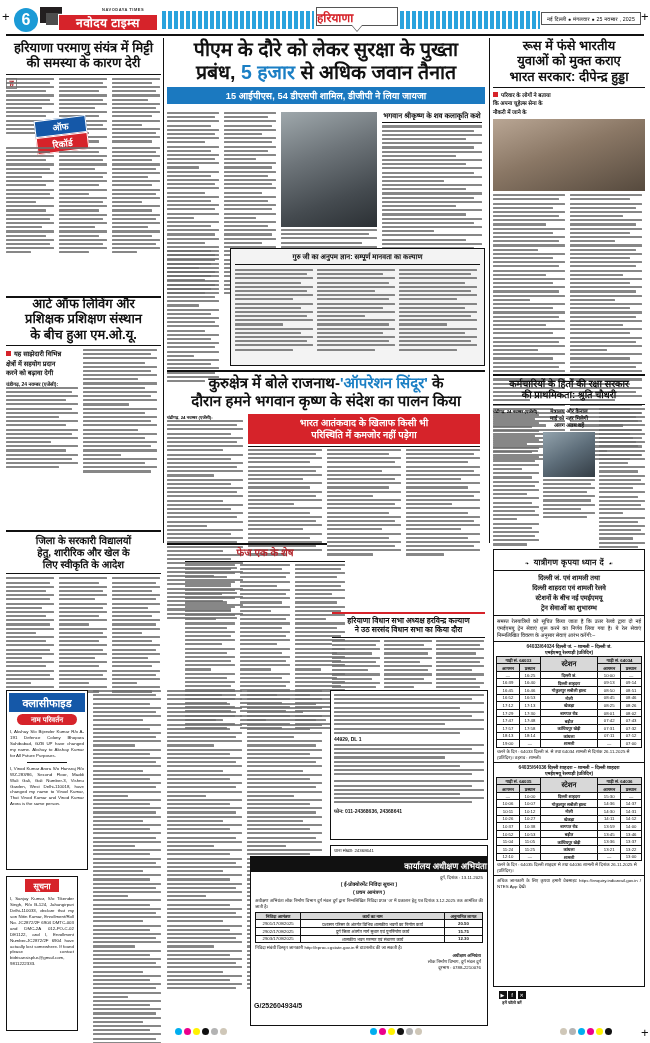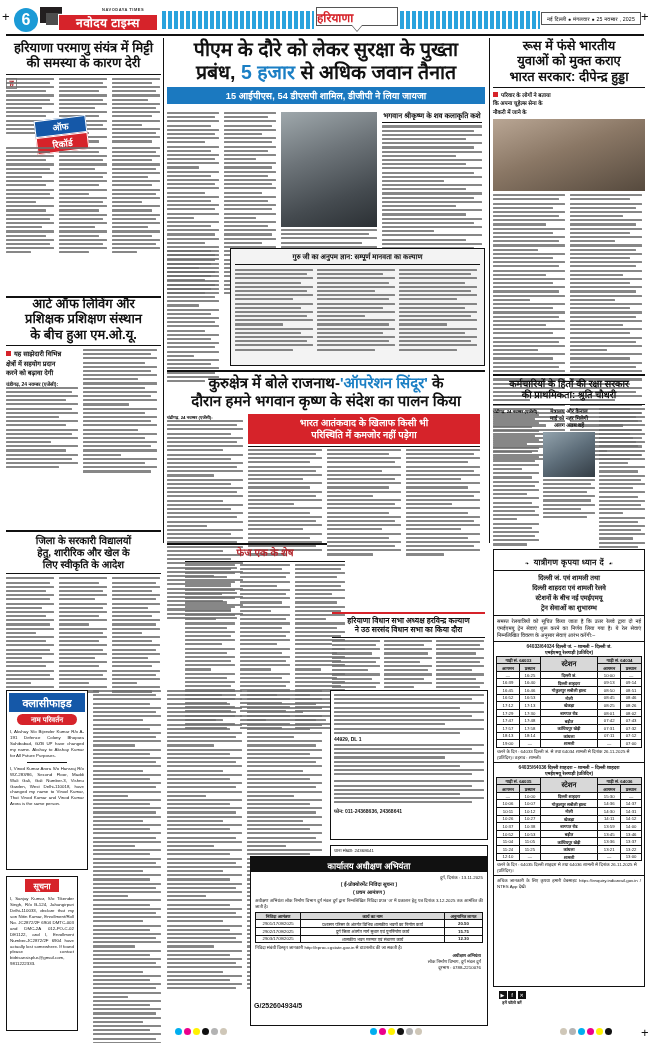--- a/index.html
+++ b/index.html
@@ -85,21 +85,21 @@
   .photo.warm { background: linear-gradient(160deg,#b9a694 0%,#8a7765 45%,#564a3e 100%); }
   .photo.cool { background: linear-gradient(150deg,#93a3ad 0%,#5d6d79 50%,#333c44 100%); }
 
   .rule-th { background: #111; height: 1px; }
   .rule-th2 { background: #111; height: 2px; }
   .rule-red { background: #d6232a; height: 2px; }
   .box-k { border: 1px solid #111; }
 
   
   .adbox { position: absolute; border: 1px solid #111; background: #fff; }
-  .adhead-dark { background: #111; color: #fff; text-align: center; font-weight: bold; }
+  .adhead-dark { background: #111; color: #fff; text-align: right; font-weight: bold; }
   .tiny { font-size: 4.4px; line-height: 1.35; color: #111; }
   .tiny6 { font-size: 5.2px; line-height: 1.35; color: #111; }
   table.tt { border-collapse: collapse; width: 100%; }
   table.tt td, table.tt th {
     border: .5px solid #111; font-size: 4.3px; text-align: center; padding: .3px 0;
     font-family: "Liberation Sans", sans-serif; font-weight: normal; color: #111;
   }
   table.tt th { background: #d8d8d8; font-weight: bold; font-size: 4.4px; }
   table.tt td.st { background: #ffffff; font-weight: bold; }
 

